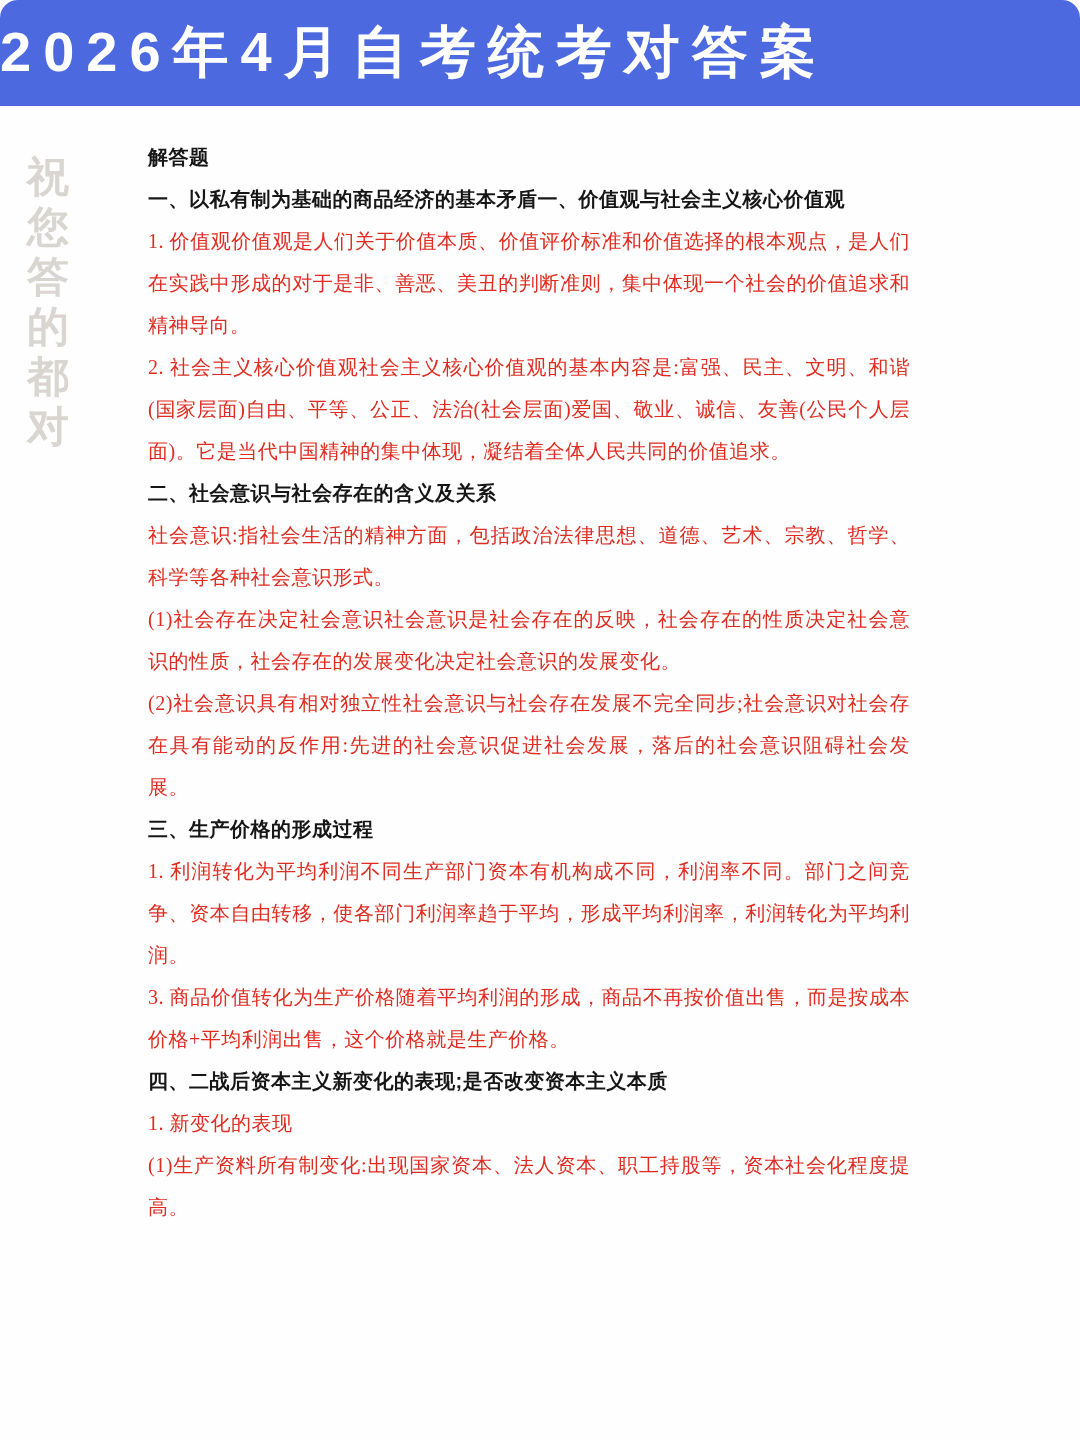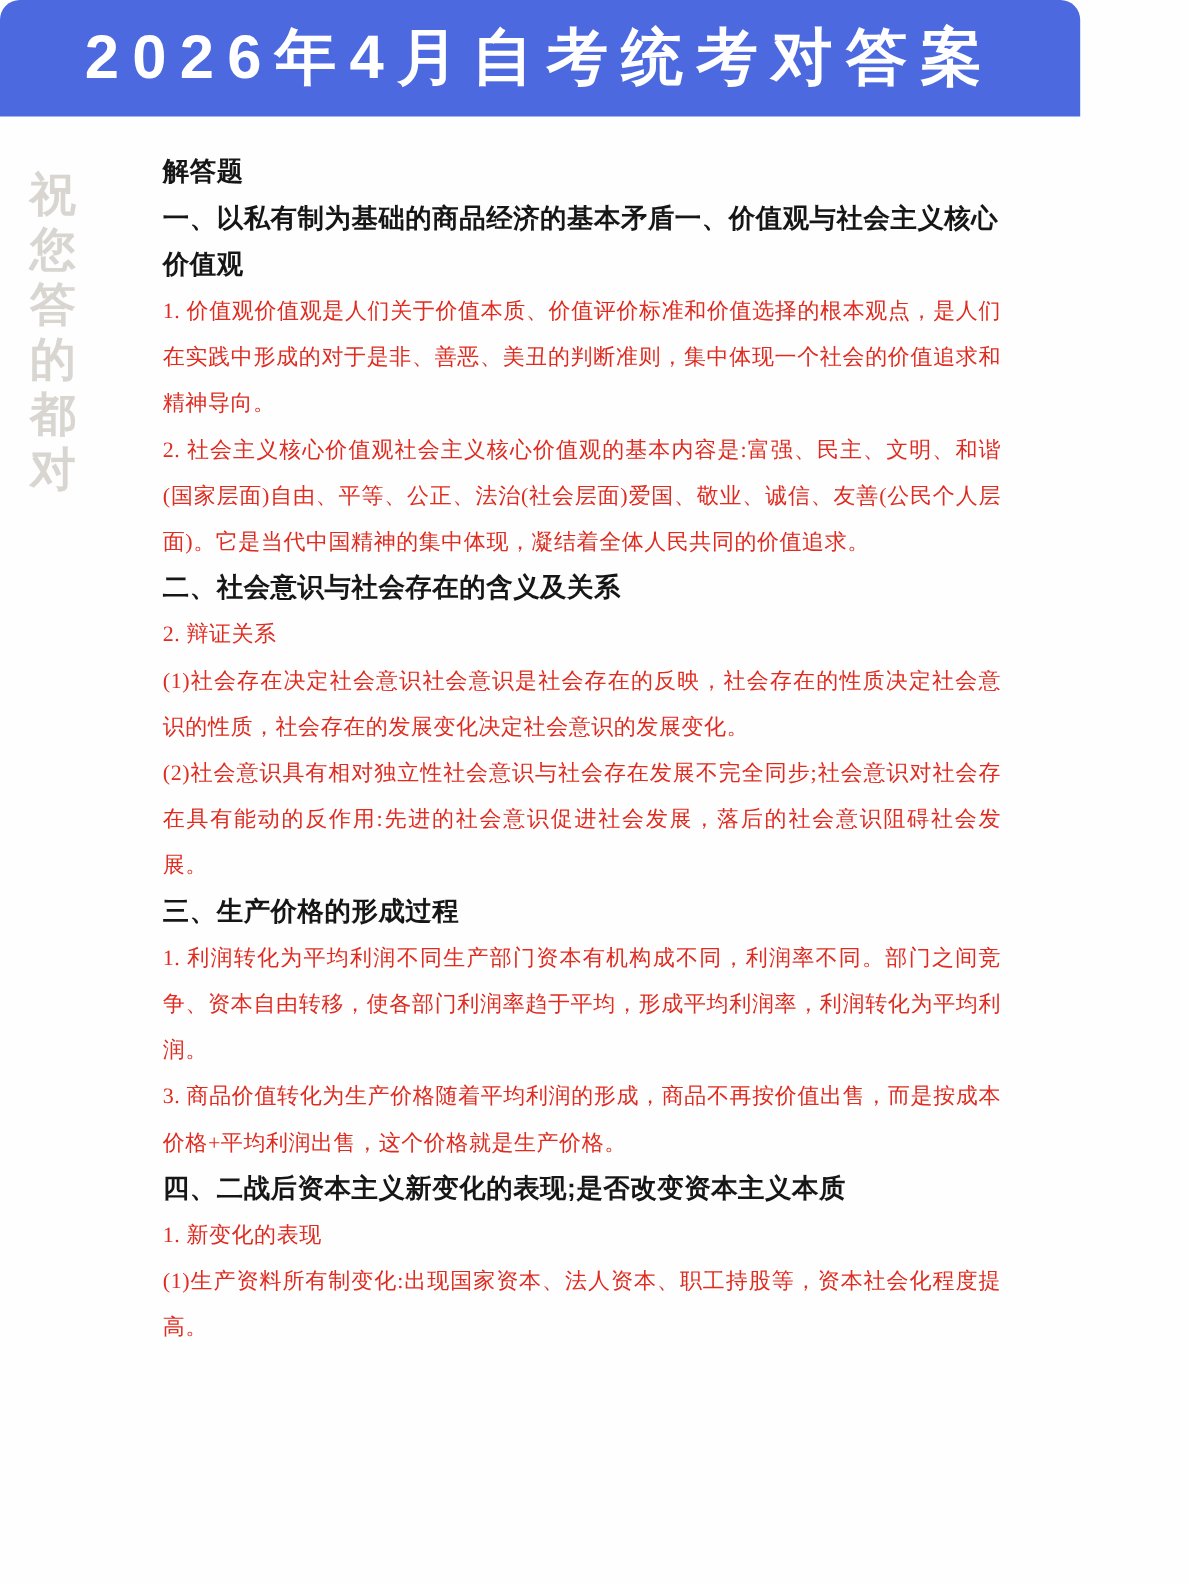--- a/index.html
+++ b/index.html
@@ -14,24 +14,24 @@
   html,body{width:1080px;height:1440px;}
   body{
     background:var(--page-bg);
     font-family:"Liberation Sans", sans-serif;
     position:relative;
     overflow:hidden;
   }
   .banner{
     position:absolute;
     left:0;top:0;
-    width:982px;height:106px;
+    width:1080px;height:106px;
     background:var(--banner-bg);
     border-radius:18px 18px 0 0;
-    display:flex;align-items:center;justify-content:center;
+    display:flex;align-items:center;justify-content:flex-start;
   }
   .banner h1{
     color:var(--banner-text);
     font-family:"Liberation Sans", sans-serif;
     font-weight:800;
     font-size:56px;
     letter-spacing:12px;
     white-space:nowrap;
   }
   .watermark{
@@ -54,21 +54,21 @@
     top:136px;
     width:762px;
   }
   .content p{
     line-height:42px;
   }
   .heading{
     color:var(--ink);
     font-family:"Liberation Sans", sans-serif;
     font-weight:700;
-    font-size:24px;
+    font-size:20px;
     letter-spacing:0.5px;
   }
   .answer{
     color:var(--answer-red);
     font-family:"Liberation Serif", serif;
     font-weight:400;
     font-size:20px;
     letter-spacing:0.5px;
     text-align:justify;
   }
@@ -91,21 +91,21 @@
       <span>对</span>
     </aside>
 
   <main class="content">
     <p class="heading">解答题</p>
     <div id="blocks">
         <p class="heading">一、以私有制为基础的商品经济的基本矛盾一、价值观与社会主义核心价值观</p>
         <p class="answer">1. 价值观价值观是人们关于价值本质、价值评价标准和价值选择的根本观点，是人们在实践中形成的对于是非、善恶、美丑的判断准则，集中体现一个社会的价值追求和精神导向。</p>
         <p class="answer">2. 社会主义核心价值观社会主义核心价值观的基本内容是:富强、民主、文明、和谐(国家层面)自由、平等、公正、法治(社会层面)爱国、敬业、诚信、友善(公民个人层面)。它是当代中国精神的集中体现，凝结着全体人民共同的价值追求。</p>
         <p class="heading">二、社会意识与社会存在的含义及关系</p>
-        <p class="answer">2. 辩证关系</p>
+        <p class="answer">社会意识:指社会生活的精神方面，包括政治法律思想、道德、艺术、宗教、哲学、科学等各种社会意识形式。</p>
         <p class="answer">(1)社会存在决定社会意识社会意识是社会存在的反映，社会存在的性质决定社会意识的性质，社会存在的发展变化决定社会意识的发展变化。</p>
         <p class="answer">(2)社会意识具有相对独立性社会意识与社会存在发展不完全同步;社会意识对社会存在具有能动的反作用:先进的社会意识促进社会发展，落后的社会意识阻碍社会发展。</p>
         <p class="heading">三、生产价格的形成过程</p>
         <p class="answer">1. 利润转化为平均利润不同生产部门资本有机构成不同，利润率不同。部门之间竞争、资本自由转移，使各部门利润率趋于平均，形成平均利润率，利润转化为平均利润。</p>
         <p class="answer">3. 商品价值转化为生产价格随着平均利润的形成，商品不再按价值出售，而是按成本价格+平均利润出售，这个价格就是生产价格。</p>
         <p class="heading">四、二战后资本主义新变化的表现;是否改变资本主义本质</p>
         <p class="answer">1. 新变化的表现</p>
         <p class="answer">(1)生产资料所有制变化:出现国家资本、法人资本、职工持股等，资本社会化程度提高。</p>
       </div>
   </main>

